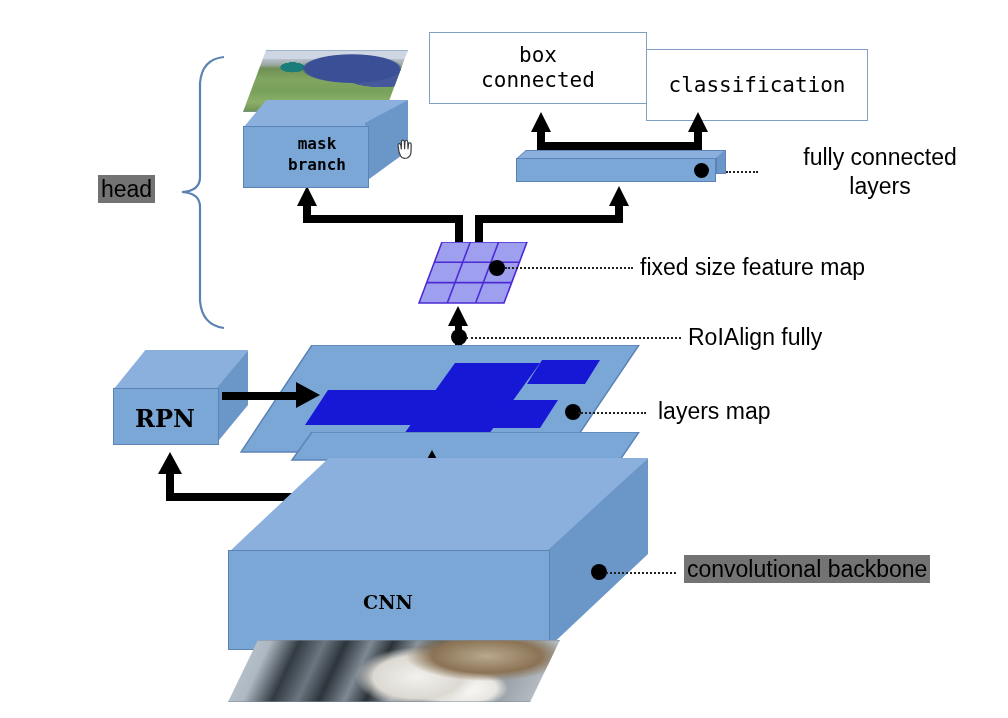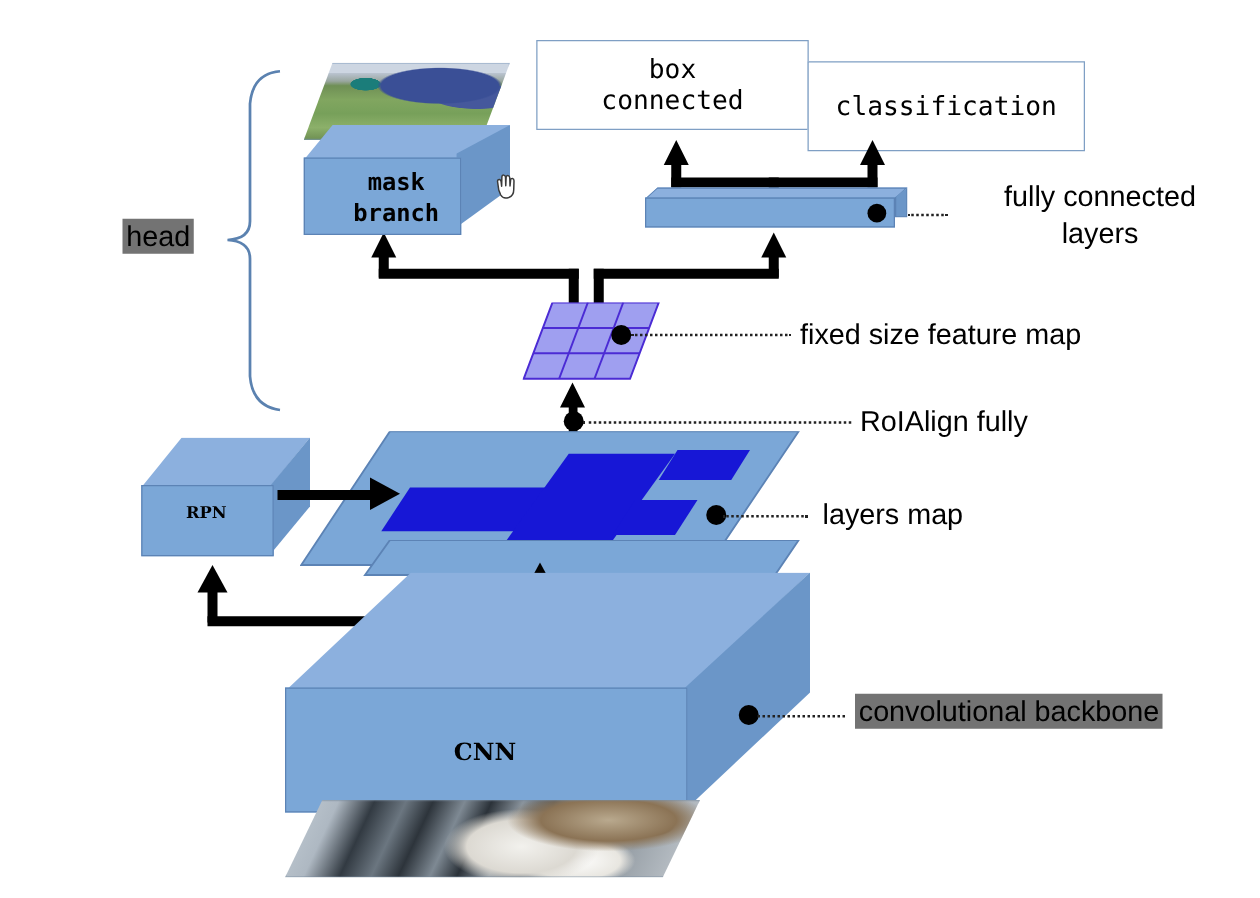--- a/index.html
+++ b/index.html
@@ -134,21 +134,21 @@
 
   <div class="abs" style="left:243px; top:100px; width:165px; height:28px;
               clip-path: polygon(14% 0%, 100% 0%, 86% 100%, 0% 100%);
               background:#8cb0de;"></div>
 
   <div class="abs" style="left:365px; top:100px; width:43px; height:82px;
               clip-path: polygon(100% 0%, 100% 62%, 0% 100%, 0% 28%);
               background:#6b96c8;"></div>
 
   <div class="abs slab-front" style="left:243px; top:126px; width:124px; height:60px;"></div>
-  <div class="abs boxlabel mono-bold" style="left:243px; top:134px; width:148px; font-size:19px;">mask
+  <div class="abs boxlabel mono-bold" style="left:243px; top:134px; width:148px; font-size:16px;">mask
 branch</div>
 
   <svg class="abs" style="left:394px; top:136px;" width="24" height="26" viewBox="0 0 24 26">
     <path d="M5 16 L4 9 Q4.2 7.4 5.6 7.6 Q6.8 7.9 6.9 9.4 L7.3 13
              L7.5 5.6 Q7.6 4 9 4.1 Q10.3 4.2 10.4 5.8 L10.6 12.6
              L10.9 6 Q11 4.4 12.4 4.5 Q13.7 4.6 13.8 6.2 L14 12.8
              L14.5 8 Q14.7 6.6 16 6.8 Q17.2 7 17.2 8.5 L17 15.5
              Q17 20.5 13 22 Q8.5 23.5 6.6 20 Z" fill="#ffffff" stroke="#3a3a3a" stroke-width="1.2" stroke-linejoin="round"></path>
   </svg>
 
@@ -204,21 +204,21 @@
 
     <div class="abs" style="left:0; top:0; width:135px; height:40px;
                 clip-path: polygon(24% 0%, 100% 0%, 76% 100%, 0% 100%);
                 background:#8cb0de; "></div>
 
     <div class="abs" style="left:102px; top:0px; width:33px; height:95px;
                 clip-path: polygon(100% 0%, 100% 58%, 0% 100%, 0% 42%);
                 background:#6b96c8;"></div>
 
     <div class="abs slab-front" style="left:0; top:38px; width:104px; height:55px;"></div>
-    <div class="abs boxlabel" style="left:0; top:53px; width:104px; font-size:13px;">RPN</div>
+    <div class="abs boxlabel" style="left:0; top:53px; width:104px; font-size:24px;">RPN</div>
   </div>
 
   <div class="abs" style="left:222px; top:392px; width:78px; height:8px; background:#000;"></div>
   <div class="abs" style="left:296px; top:382px; width:0; height:0; border-top:13px solid transparent; border-bottom:13px solid transparent; border-left:24px solid #000;"></div>
 
   <div class="abs" style="left:166px; top:493px; width:270px; height:8px; background:#000;"></div>
   <div class="abs" style="left:166px; top:470px; width:8px; height:28px; background:#000;"></div>
   <div class="abs" style="left:158px; top:452px; width:0; height:0; border-left:12px solid transparent; border-right:12px solid transparent; border-bottom:22px solid #000;"></div>
 
   <div class="abs" style="left:428px; top:470px; width:9px; height:45px; background:#000;"></div>

